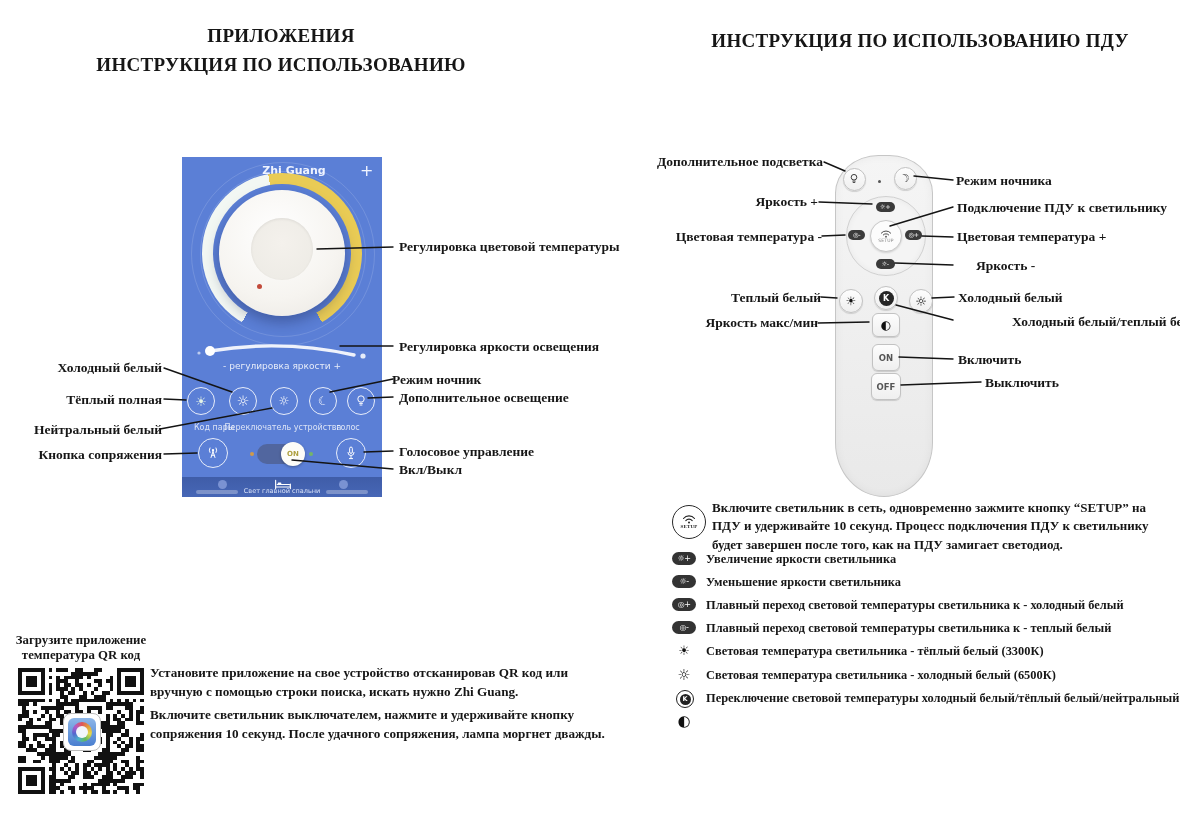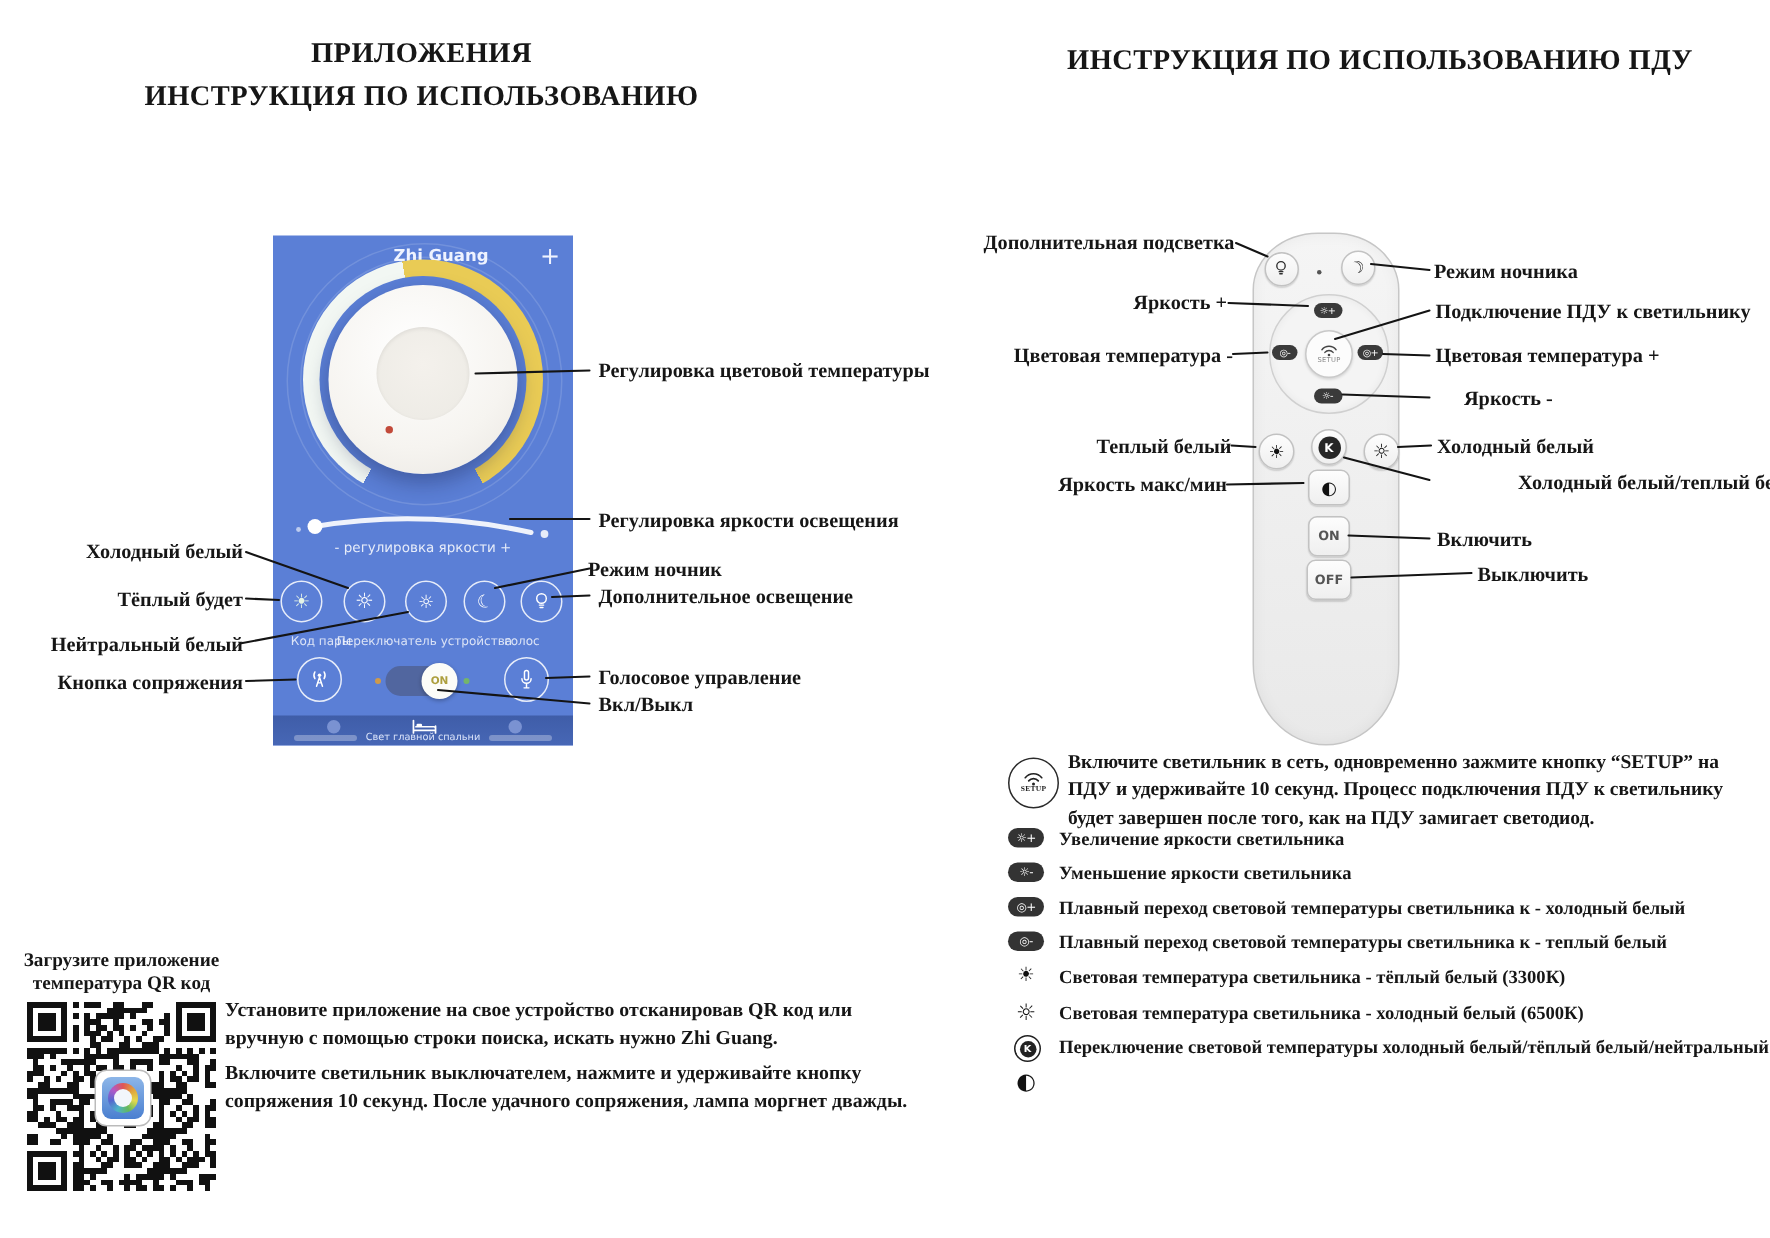--- a/index.html
+++ b/index.html
@@ -167,21 +167,21 @@
     </div>
   </div>
 
   <div class="abs lbl z4" style="left:399px;top:240px;">Регулировка цветовой температуры</div>
   <div class="abs lbl z4" style="left:399px;top:340px;">Регулировка яркости освещения</div>
   <div class="abs lbl z4" style="left:392px;top:373px;">Режим ночник</div>
   <div class="abs lbl z4" style="left:399px;top:391px;">Дополнительное освещение</div>
   <div class="abs lbl z4" style="left:399px;top:445px;">Голосовое управление</div>
   <div class="abs lbl z4" style="left:399px;top:463px;">Вкл/Выкл</div>
   <div class="abs lbl r z4" style="right:1018px;top:361px;">Холодный белый</div>
-  <div class="abs lbl r z4" style="right:1018px;top:393px;">Тёплый будет</div>
+  <div class="abs lbl r z4" style="right:1018px;top:393px;">Тёплый полная</div>
   <div class="abs lbl r z4" style="right:1018px;top:423px;">Нейтральный белый</div>
   <div class="abs lbl r z4" style="right:1018px;top:448px;">Кнопка сопряжения</div>
 
   <div class="abs qrcap" style="left:14px;top:633px;width:134px;">
     <div>Загрузите приложение</div>
     <div>температура QR код</div>
   </div>
   <svg class="abs" style="left:18px;top:668px;" width="126" height="126" viewBox="0 0 33 33" shape-rendering="crispEdges">
     <rect x="0" y="0" width="33" height="33" fill="#fff"></rect>
     <g fill="#111">
@@ -251,21 +251,21 @@
       <span class="leg-glyph" style="font-size:13px;">☼</span>
       </div>
 
     <div class="abs rbtn rsq" style="left:36px;top:157px;width:26px;height:22px;">
       <span class="leg-glyph" style="font-size:12px;">◐</span>
       </div>
     <div class="abs rbtn rsq" style="left:36px;top:188px;width:26px;height:25px;">ON</div>
     <div class="abs rbtn rsq" style="left:35px;top:217px;width:28px;height:25px;">OFF</div>
   </div>
 
-  <div class="abs lbl r z4" style="right:357px;top:155px;">Дополнительная подсветка</div>
+  <div class="abs lbl r z4" style="right:357px;top:155px;">Дополнительное подсветка</div>
   <div class="abs lbl r z4" style="right:362px;top:195px;">Яркость +</div>
   <div class="abs lbl r z4" style="right:358px;top:230px;">Цветовая температура -</div>
   <div class="abs lbl r z4" style="right:359px;top:291px;">Теплый белый</div>
   <div class="abs lbl r z4" style="right:362px;top:316px;">Яркость макс/мин</div>
   <div class="abs lbl z4" style="left:956px;top:174px;">Режим ночника</div>
   <div class="abs lbl z4" style="left:957px;top:201px;text-align:center;">Подключение ПДУ к светильнику</div>
   <div class="abs lbl z4" style="left:957px;top:230px;">Цветовая температура +</div>
   <div class="abs lbl z4" style="left:957px;top:259px;margin-left:19px;">Яркость -</div>
   <div class="abs lbl z4" style="left:958px;top:291px;">Холодный белый</div>
   <div class="abs lbl z4" style="left:1012px;top:315px;">Холодный белый/теплый белый</div>

